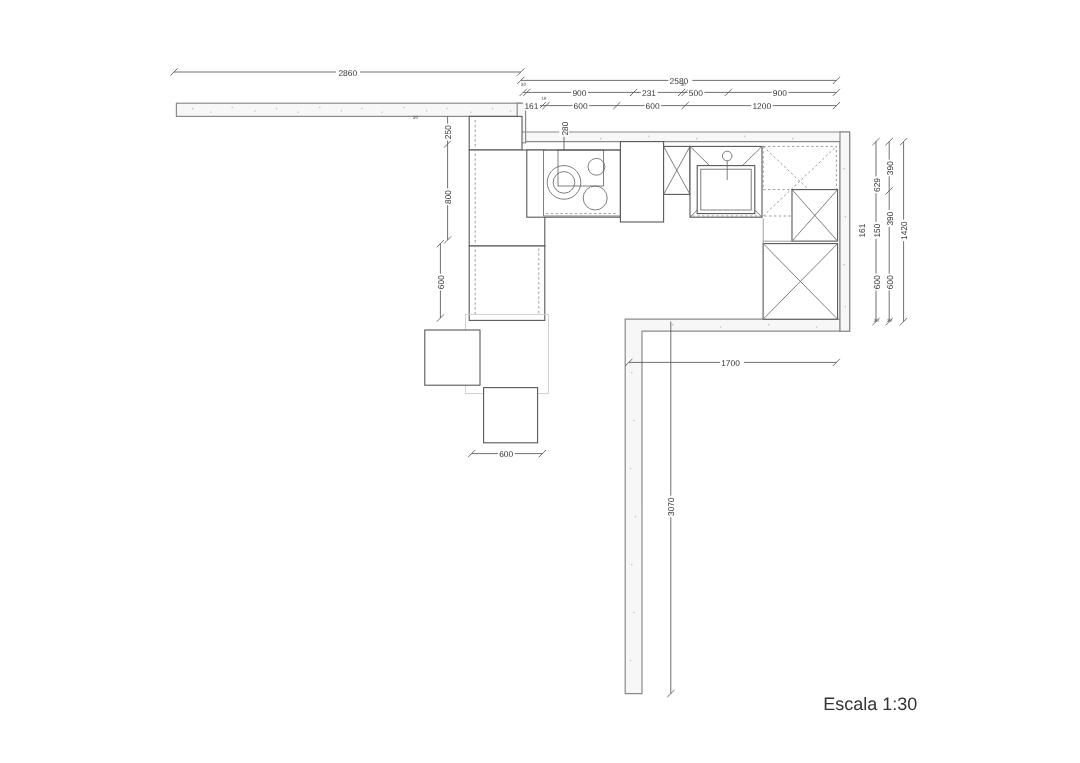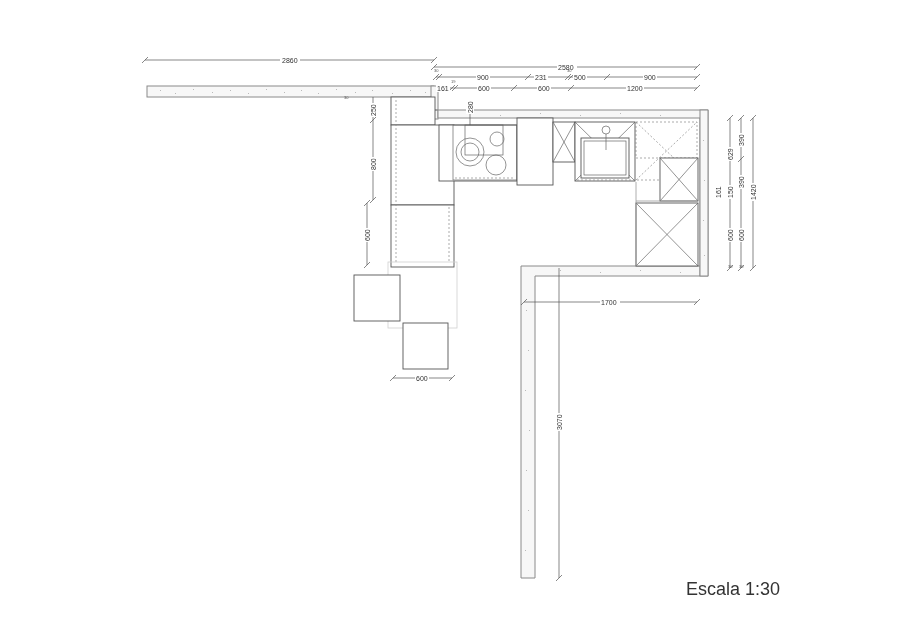--- a/index.html
+++ b/index.html
@@ -9,21 +9,21 @@
   .speck { fill: #b9b9b9; }
   .cab { fill: #ffffff; stroke: #555; stroke-width: 0.9; }
   .cab-light { fill: none; stroke: #9a9a9a; stroke-width: 0.8; }
   .dash { fill: none; stroke: #888; stroke-width: 0.7; stroke-dasharray: 2 2; }
   .thin { fill: none; stroke: #666; stroke-width: 0.7; }
   .faint { fill: none; stroke: #d0d0d0; stroke-width: 0.8; }
   .dim { stroke: #555; stroke-width: 0.7; fill: none; }
   .tick { stroke: #555; stroke-width: 0.7; }
   .dimtxt { font-family: "Liberation Sans", sans-serif; font-size: 7px; fill: #333; }
   .dimtxt-s { font-family: "Liberation Sans", sans-serif; font-size: 4px; fill: #555; }
-  .scale-label { position: absolute; left: 686px; top: 579px; font-size: 18px; color: #333; font-family: "Liberation Sans", sans-serif; }
+  .scale-label { position: absolute; left: 686px; top: 579px; font-size: 15px; color: #333; font-family: "Liberation Sans", sans-serif; }
 </style>
 </head>
 <body>
 
 <svg id="plan" viewBox="0 0 900 636" xmlns="http://www.w3.org/2000/svg">
 
   <g>
 
     <rect class="wall" x="147" y="86" width="287" height="11"></rect>
 

